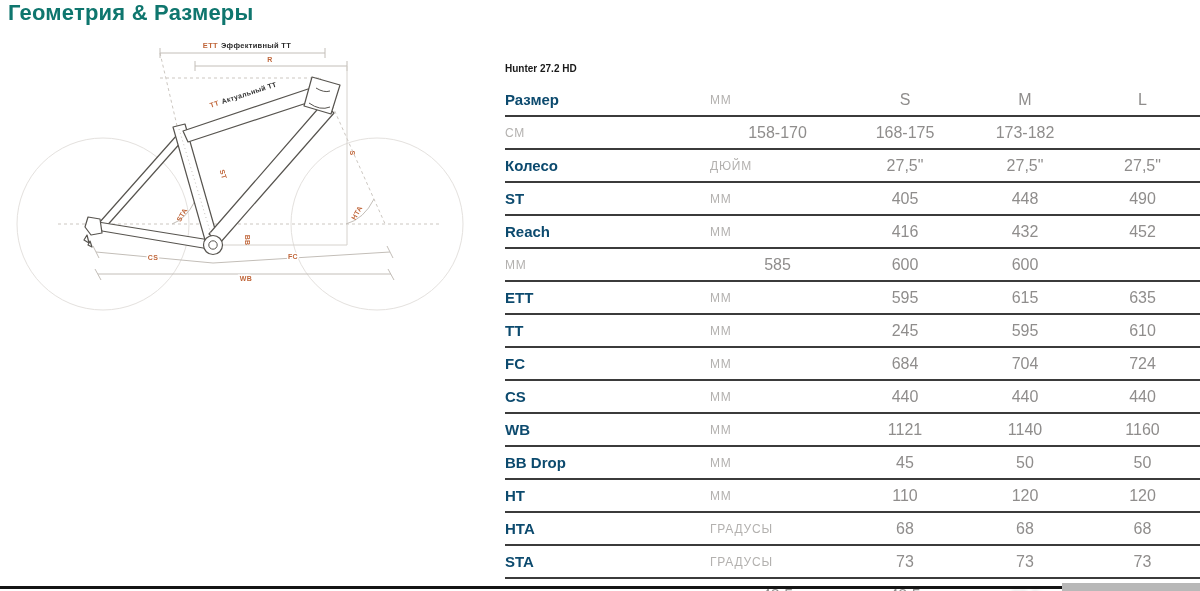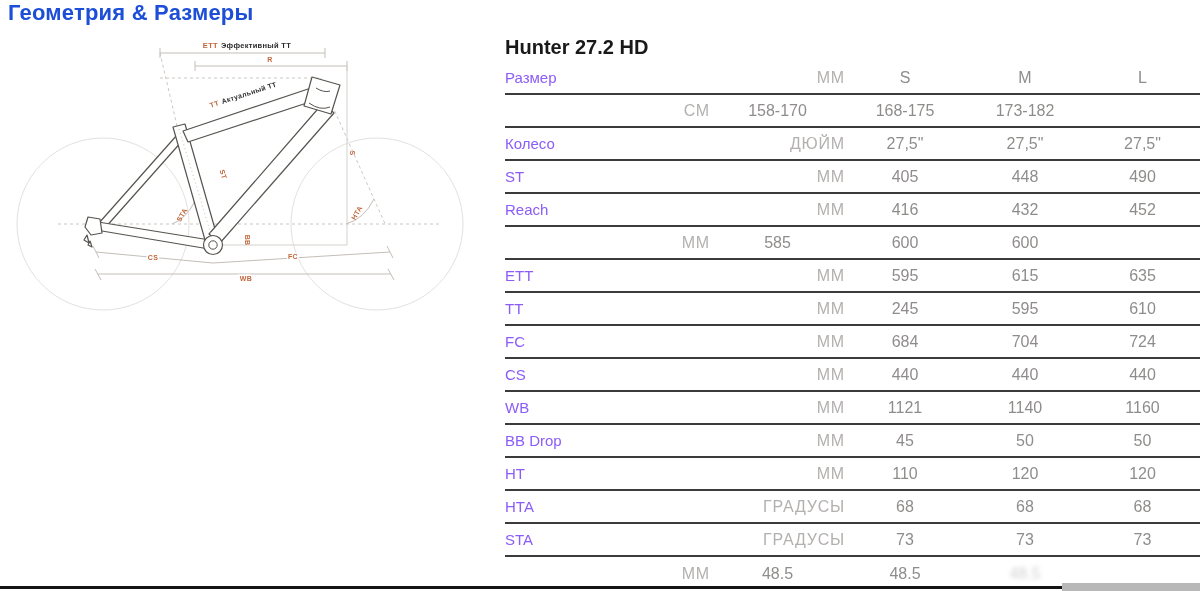--- a/index.html
+++ b/index.html
@@ -1,48 +1,48 @@
 <!DOCTYPE html>
 <html><head>
 <meta charset="utf-8">
 <style>
   * { margin:0; padding:0; box-sizing:border-box; }
   html,body { width:1200px; height:591px; background:#ffffff; overflow:hidden;
               font-family:"Liberation Sans", sans-serif; position:relative; }
 
   .page-title {
     position:absolute; left:8px; top:0; font-size:22px; font-weight:bold;
-    color:#1d4ed8; letter-spacing:.2px;
+    color:#0f766e; letter-spacing:.2px;
   }
 
   
   .diagram { position:absolute; left:0; top:0; width:470px; height:330px; }
   .diagram text { font-family:"Liberation Sans", sans-serif; }
   .wheel   { fill:none; stroke:#e4e1de; stroke-width:1; }
   .dash    { stroke:#ccc7c1; stroke-width:1; fill:none; stroke-dasharray:3 3; }
   .dim     { stroke:#c3beb8; stroke-width:1; fill:none; }
   .thin    { stroke:#d6d2cd; stroke-width:1; fill:none; }
   .tube    { fill:#ffffff; stroke:#57544f; stroke-width:1.2; stroke-linejoin:round; }
   .tubeln  { fill:none; stroke:#57544f; stroke-width:1; }
   .dotax   { stroke:#b9b4ae; stroke-width:.8; fill:none; stroke-dasharray:1 3; }
   .dlab    { font-size:7px; font-weight:bold; fill:#c0663a; letter-spacing:.3px; }
   .dlab8   { font-size:7.5px; }
   .ddark   { fill:#2b2b2b; }
   .halo    { paint-order:stroke; stroke:#ffffff; stroke-width:3px; }
 
   
   .geo-table { position:absolute; left:505px; top:36px; width:695px; }
-  .model-name { font-size:20px; font-weight:bold; color:#191919; height:26px; line-height:22px; }
+  .model-name { font-size:10px; font-weight:bold; color:#191919; height:26px; line-height:22px;margin-top:22px; }
   .t-row {
     display:grid; grid-template-columns:205px 135px 120px 120px 115px;
     align-items:center; height:33px; border-bottom:2px solid #3b3b3b;
   }
   .t-row.no-border { border-bottom:none; }
-  .c-label { font-size:15px; font-weight:normal; color:#8b5cf6; text-align:left; }
-  .c-unit  { font-size:16px; color:#b3b1af; text-align:right; text-transform:uppercase;
+  .c-label { font-size:15px; font-weight:bold; color:#0c4a6e; text-align:left; }
+  .c-unit  { font-size:12px; color:#b3b1af; text-align:left; text-transform:uppercase;
              letter-spacing:.8px; }
   .c-val   { font-size:16px; color:#8f8d8c; text-align:center; }
   .c-val.blurred { filter:blur(2px); opacity:.4; }
 
   .bottom-line { position:absolute; left:0; top:586px; width:1200px; height:3px; background:#141414; }
   .scroll-thumb { position:absolute; left:1062px; top:583px; width:138px; height:8px; background:#b8b8b8; }
 </style>
 </head>
 <body>
 

